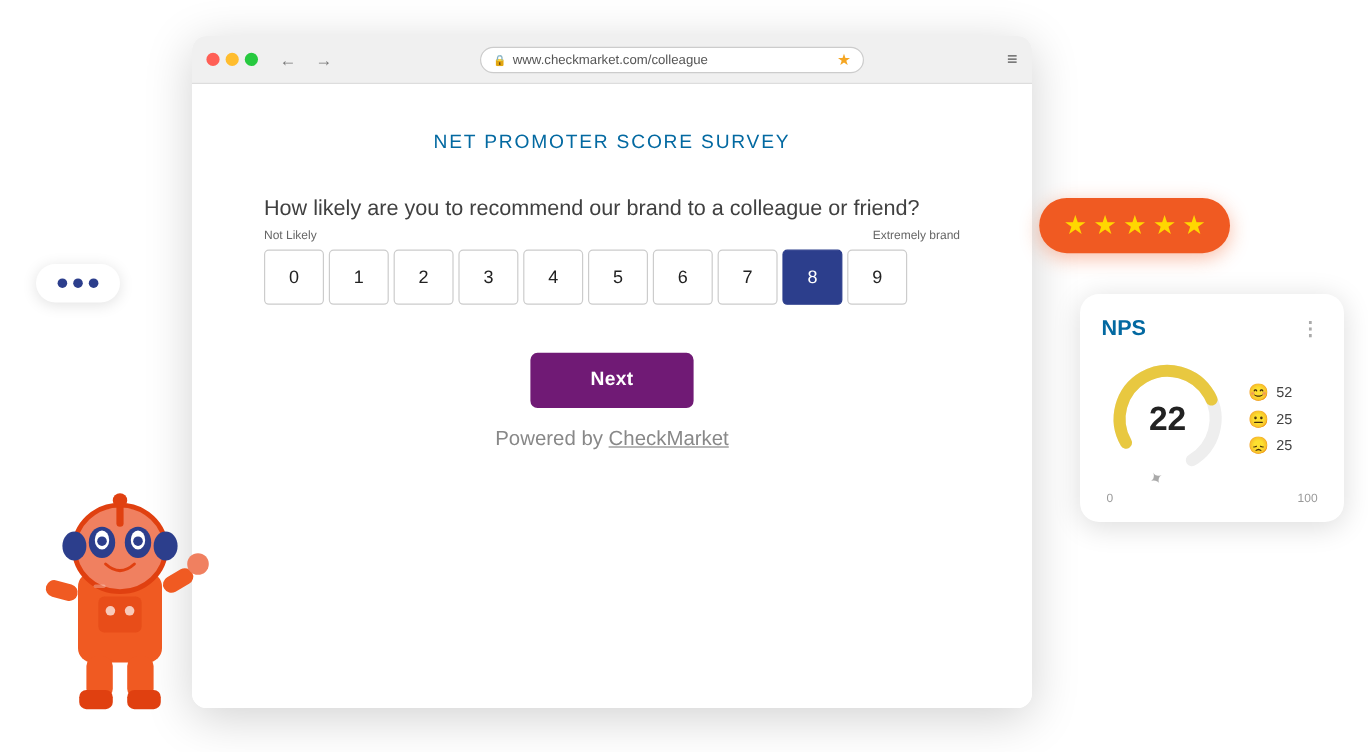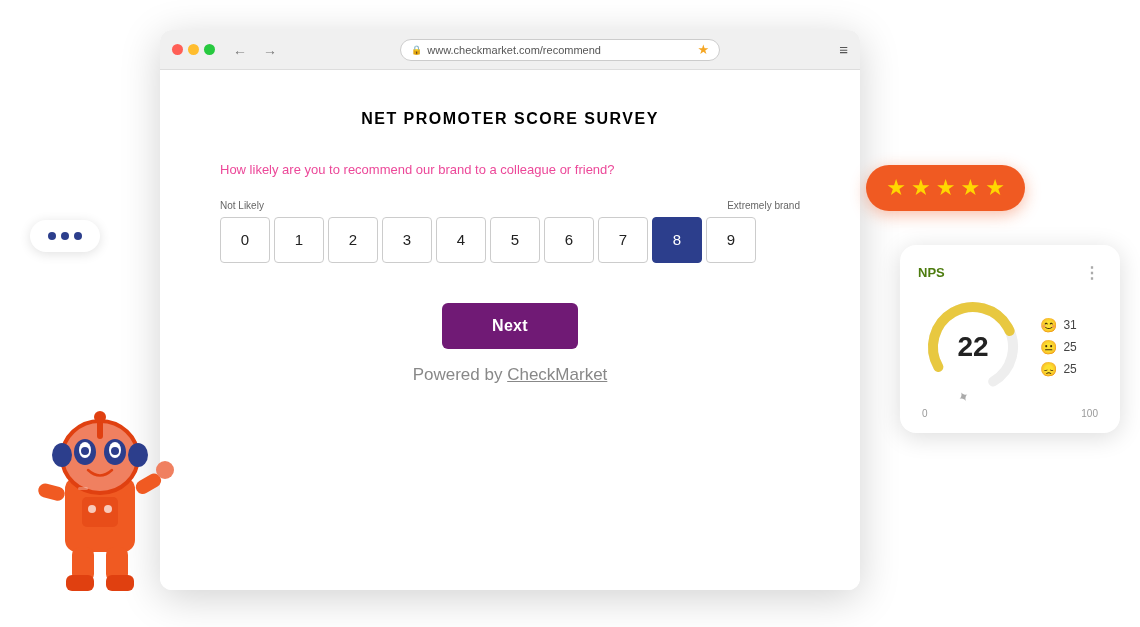--- a/index.html
+++ b/index.html
@@ -93,36 +93,36 @@
       background: #fff;
       height: calc(100% - 40px);
       overflow: hidden;
       display: flex;
       flex-direction: column;
       align-items: center;
       padding: 40px 60px 20px;
     }
 
     .survey-title {
-      color: #000000;
+      color: #0369a1;
       font-size: 16px;
-      font-weight: 700;
+      font-weight: 400;
       letter-spacing: 1.5px;
       text-transform: uppercase;
       text-align: center;
       margin-bottom: 32px;
     }
 
     .survey-question {
-      font-size: 13px;
+      font-size: 18px;
       font-weight: 500;
-      color: #ec4899;
+      color: #404040;
       text-align: left;
       width: 100%;
-      margin-bottom: 20px;
+      margin-bottom: 4px;
       line-height: 1.5;
     }
 
     .scale-labels {
       display: flex;
       justify-content: space-between;
       width: 100%;
       font-size: 10px;
       color: #666;
       margin-bottom: 6px;
@@ -241,23 +241,23 @@
     }
 
     .nps-card-header {
       display: flex;
       justify-content: space-between;
       align-items: center;
       margin-bottom: 10px;
     }
 
     .nps-card-title {
-      font-size: 13px;
+      font-size: 18px;
       font-weight: 700;
-      color: #4d7c0f;
+      color: #0369a1;
     }
 
     .nps-menu-dots {
       font-size: 16px;
       color: #aaa;
       cursor: pointer;
       letter-spacing: 2px;
       font-weight: 700;
     }
 
@@ -335,21 +335,21 @@
   <div class="browser-chrome">
     <div class="traffic-lights">
       <div class="tl tl-red"></div>
       <div class="tl tl-yellow"></div>
       <div class="tl tl-green"></div>
     </div>
     <span class="nav-btn">←</span>
     <span class="nav-btn">→</span>
     <div class="address-bar">
       <span class="lock-icon">🔒</span>
-      <span>www.checkmarket.com/recommend</span>
+      <span>www.checkmarket.com/colleague</span>
       <span class="star-icon">★</span>
     </div>
     <span class="menu-icon">≡</span>
   </div>
 
   <div class="browser-content">
     <h1 class="survey-title">NET PROMOTER SCORE SURVEY</h1>
 
     <p class="survey-question">How likely are you to recommend our brand to a colleague or friend?</p>
 
@@ -453,21 +453,21 @@
 
         <circle cx="55" cy="55" r="40" fill="none" stroke="#e8c840" stroke-width="10" stroke-dasharray="130 251" stroke-linecap="round"></circle>
 
         <text x="88" y="22" font-size="14" text-anchor="middle" fill="#aaa">✦</text>
       </svg>
       <div class="gauge-value">22</div>
     </div>
     <div class="nps-legend">
       <div class="legend-item">
         <span class="legend-emoji">😊</span>
-        <span>31</span>
+        <span>52</span>
       </div>
       <div class="legend-item">
         <span class="legend-emoji">😐</span>
         <span>25</span>
       </div>
       <div class="legend-item">
         <span class="legend-emoji">😞</span>
         <span>25</span>
       </div>
     </div>

